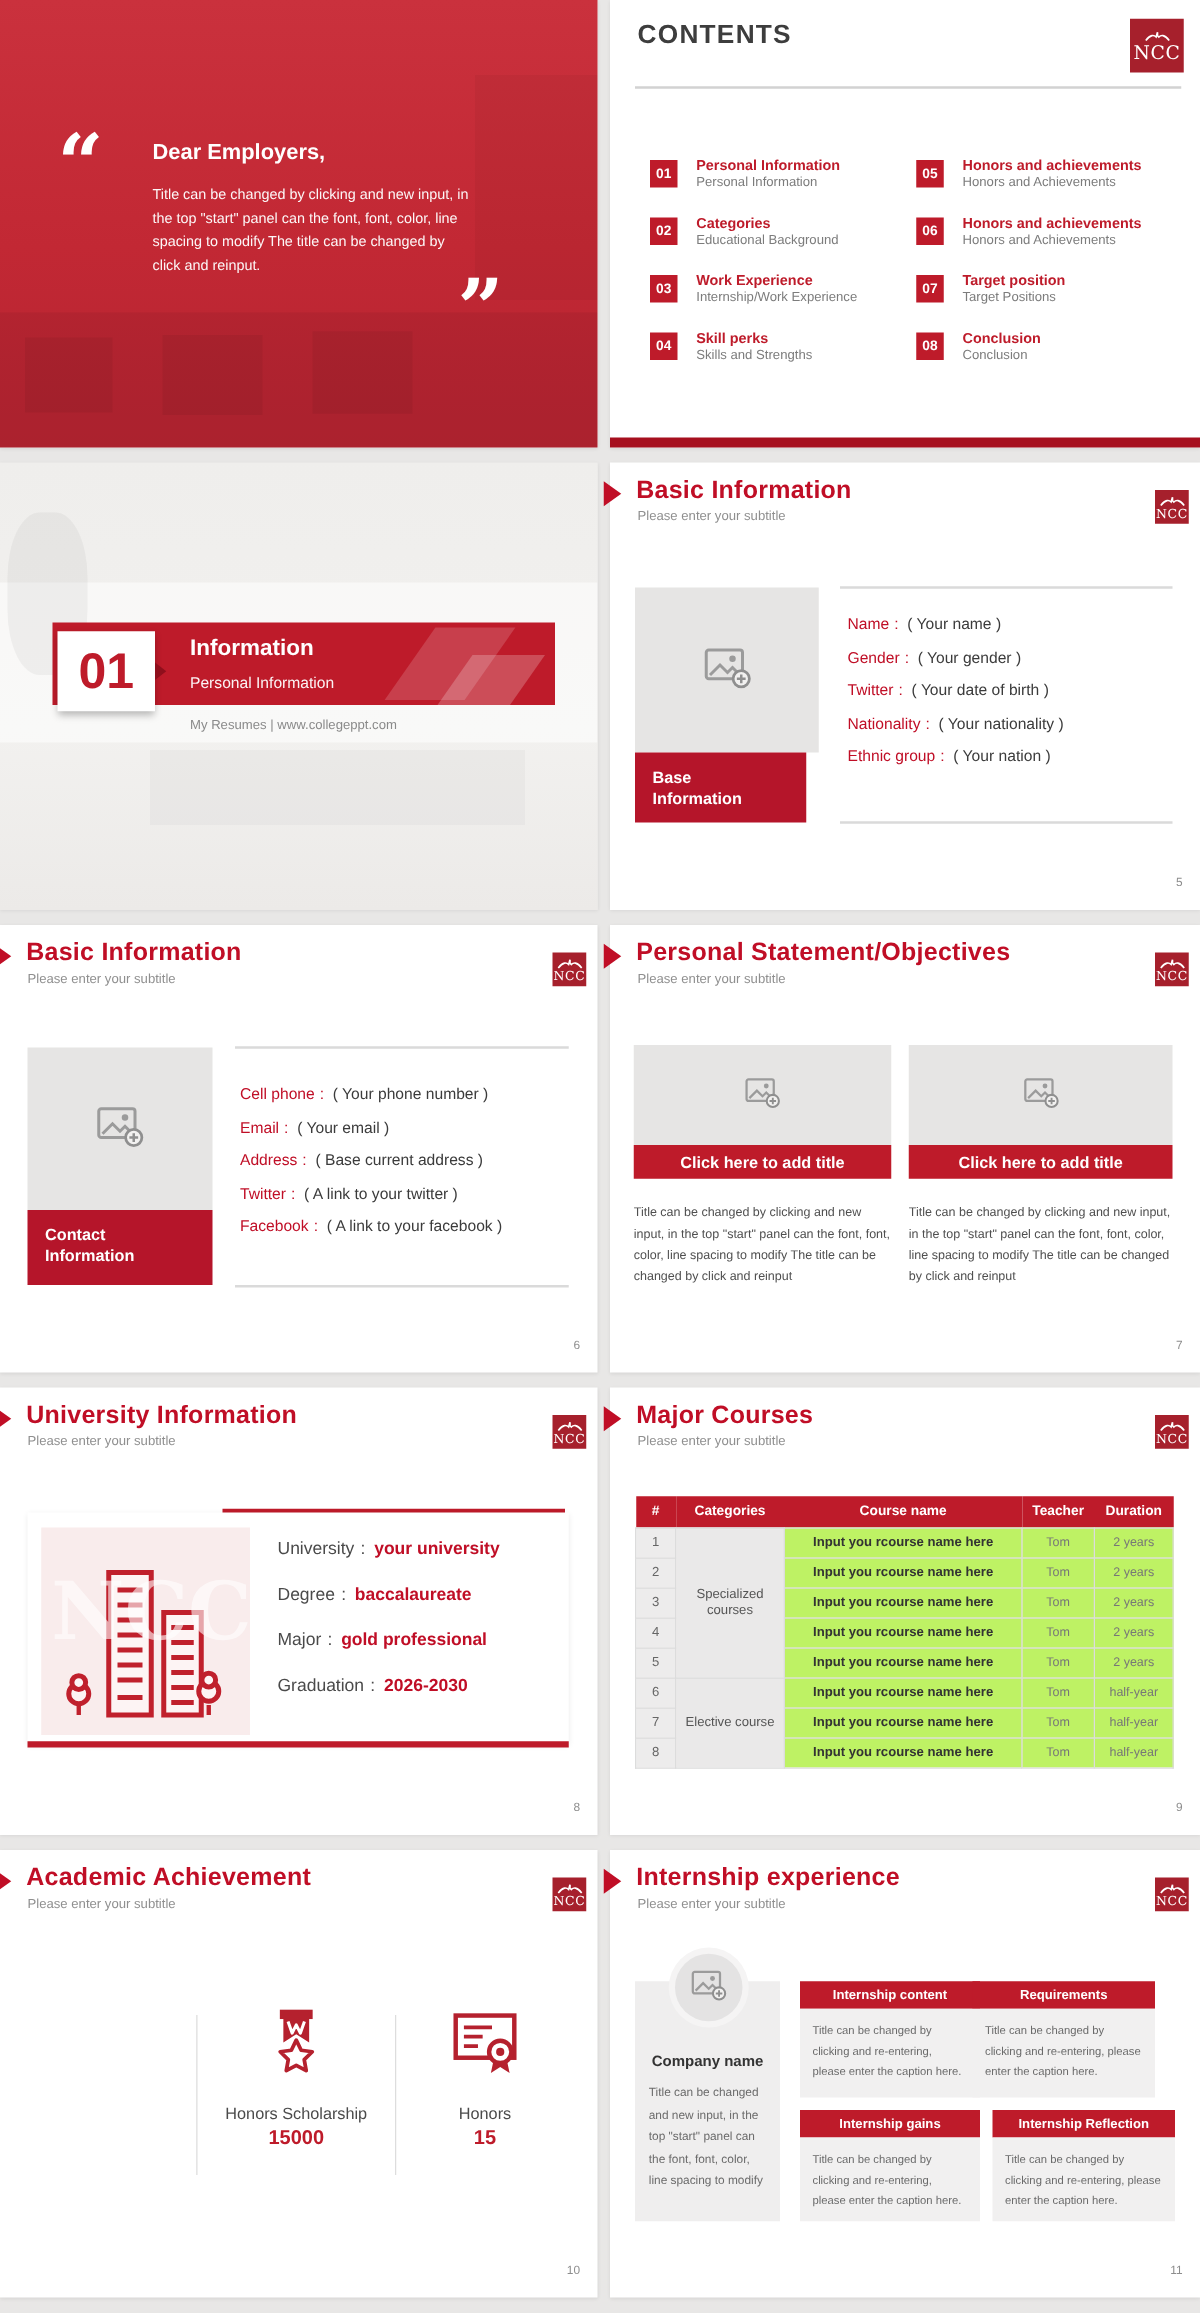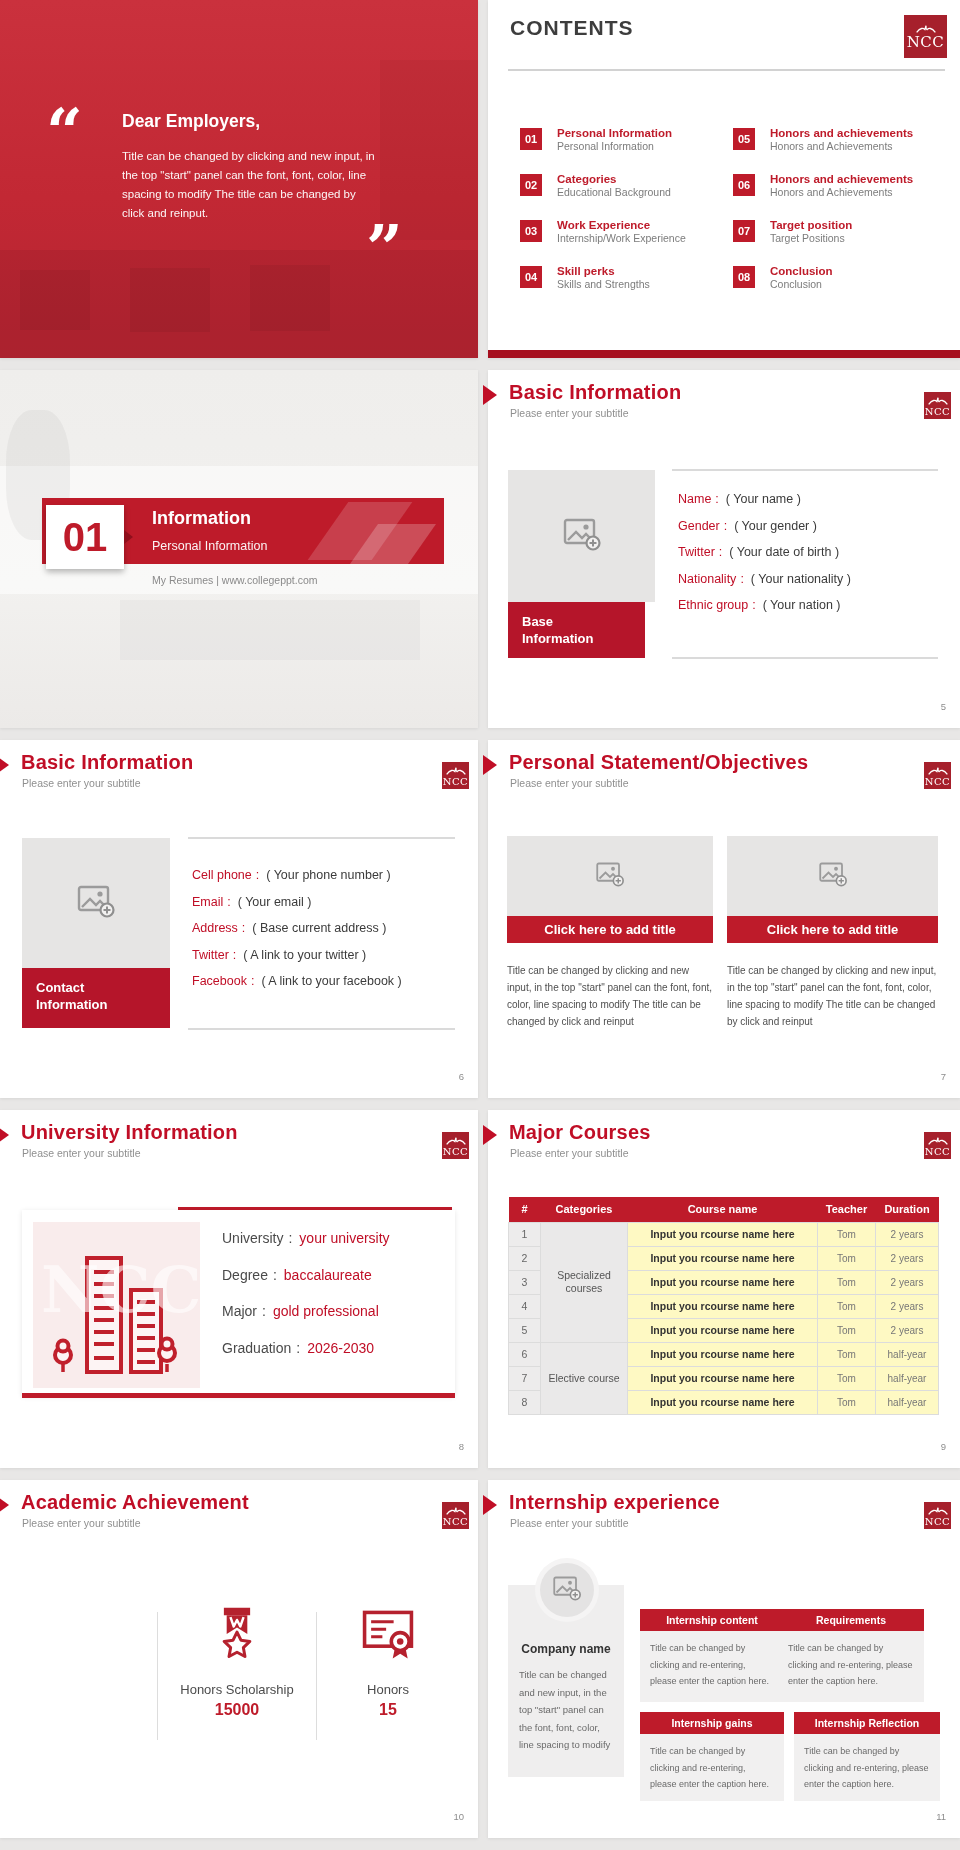--- a/index.html
+++ b/index.html
@@ -82,46 +82,46 @@
   
   .u-topline { position:absolute; left:178px; top:97px; width:274px; height:5px; background:#be1b2a; }
   .u-box { position:absolute; left:22px; top:100px; width:433px; height:186px; background:#fff; box-shadow:0 1px 5px rgba(0,0,0,.10); }
   .u-botline { position:absolute; left:22px; top:283px; width:433px; height:5px; background:#be1b2a; }
   .u-ill { position:absolute; left:33px; top:112px; width:167px; height:166px; background:#f9ecec; overflow:hidden; }
   .u-wm { position:absolute; left:8px; top:30px; font-family:"DejaVu Serif",serif; font-size:64px; color:rgba(255,255,255,.6); font-weight:bold; }
   .u-rows { position:absolute; left:222px; top:120px; }
   .u-row { height:36.5px; font-size:14px; white-space:nowrap; }
   .u-l { color:#4a4a4a; }
   .u-c { color:#4a4a4a; margin:0 7px 0 5px; }
-  .u-v { color:#c00e26; font-weight:normal; }
+  .u-v { color:#c00e26; font-weight:bold; }
 
   
   .ctab { position:absolute; left:20px; top:87px; width:430px; border-collapse:collapse; table-layout:fixed; }
   .ctab th { background:#be1b2a; color:#fff; font-size:11px; font-weight:bold; height:25px; border:none; }
-  .ctab td { border:1px solid #dcdcdc; height:24px; text-align:center; background:#fef9c3; }
+  .ctab td { border:1px solid #dcdcdc; height:24px; text-align:center; background:#bef264; }
   .ctab td.cn { background:#edecec; color:#666; font-size:10.5px; }
   .ctab td.cg { background:#eae9e9; color:#555; font-size:10.5px; line-height:13px; }
   .ctab td.cc { font-size:10.5px; font-weight:bold; color:#333; }
   .ctab td.ct, .ctab td.cd { font-size:10px; color:#777; }
 
   
   .stat { position:absolute; top:124px; text-align:center; }
   .stat svg { display:inline-block; }
   .stat-label { margin-top:14px; font-size:13px; color:#4b4b4b; }
   .stat-value { margin-top:4px; font-size:16px; font-weight:bold; color:#be1b2a; }
   .stat-div { position:absolute; top:132px; width:1px; height:128px; background:#ddd; }
 
   
   .it-panel { position:absolute; left:20px; top:105px; width:116px; height:192px; background:#efeeee; }
   .it-circle { position:absolute; left:52px; top:83px; width:54px; height:54px; border-radius:50%;
       background:#e4e3e3; box-shadow:0 0 0 5px #f5f4f4; display:flex; align-items:center; justify-content:center; }
   .it-name { position:absolute; left:20px; top:162px; width:116px; text-align:center; font-size:12px; font-weight:bold; color:#333; }
   .it-body { position:absolute; left:31px; top:186px; width:96px; font-size:9.5px; line-height:17.5px; color:#6a6a6a; }
   .it-card { position:absolute; }
-  .it-head { height:22px; background:#be1b2a; color:#fff; font-size:10.5px; font-weight:bold; text-align:center; line-height:22px;margin-top:24px; }
+  .it-head { height:22px; background:#be1b2a; color:#fff; font-size:10.5px; font-weight:bold; text-align:center; line-height:22px; }
   .it-text { background:#f1f0f0; padding:9px 10px; font-size:9px; line-height:16.5px; color:#6a6a6a; }
 </style>
 </head>
 <body>
 
 <div class="page">
 
   <section class="slide quote-slide">
     <div class="q-shape" style="left:0;top:250px;width:478px;height:108px"></div>
     <div class="q-shape" style="left:20px;top:270px;width:70px;height:60px"></div>

